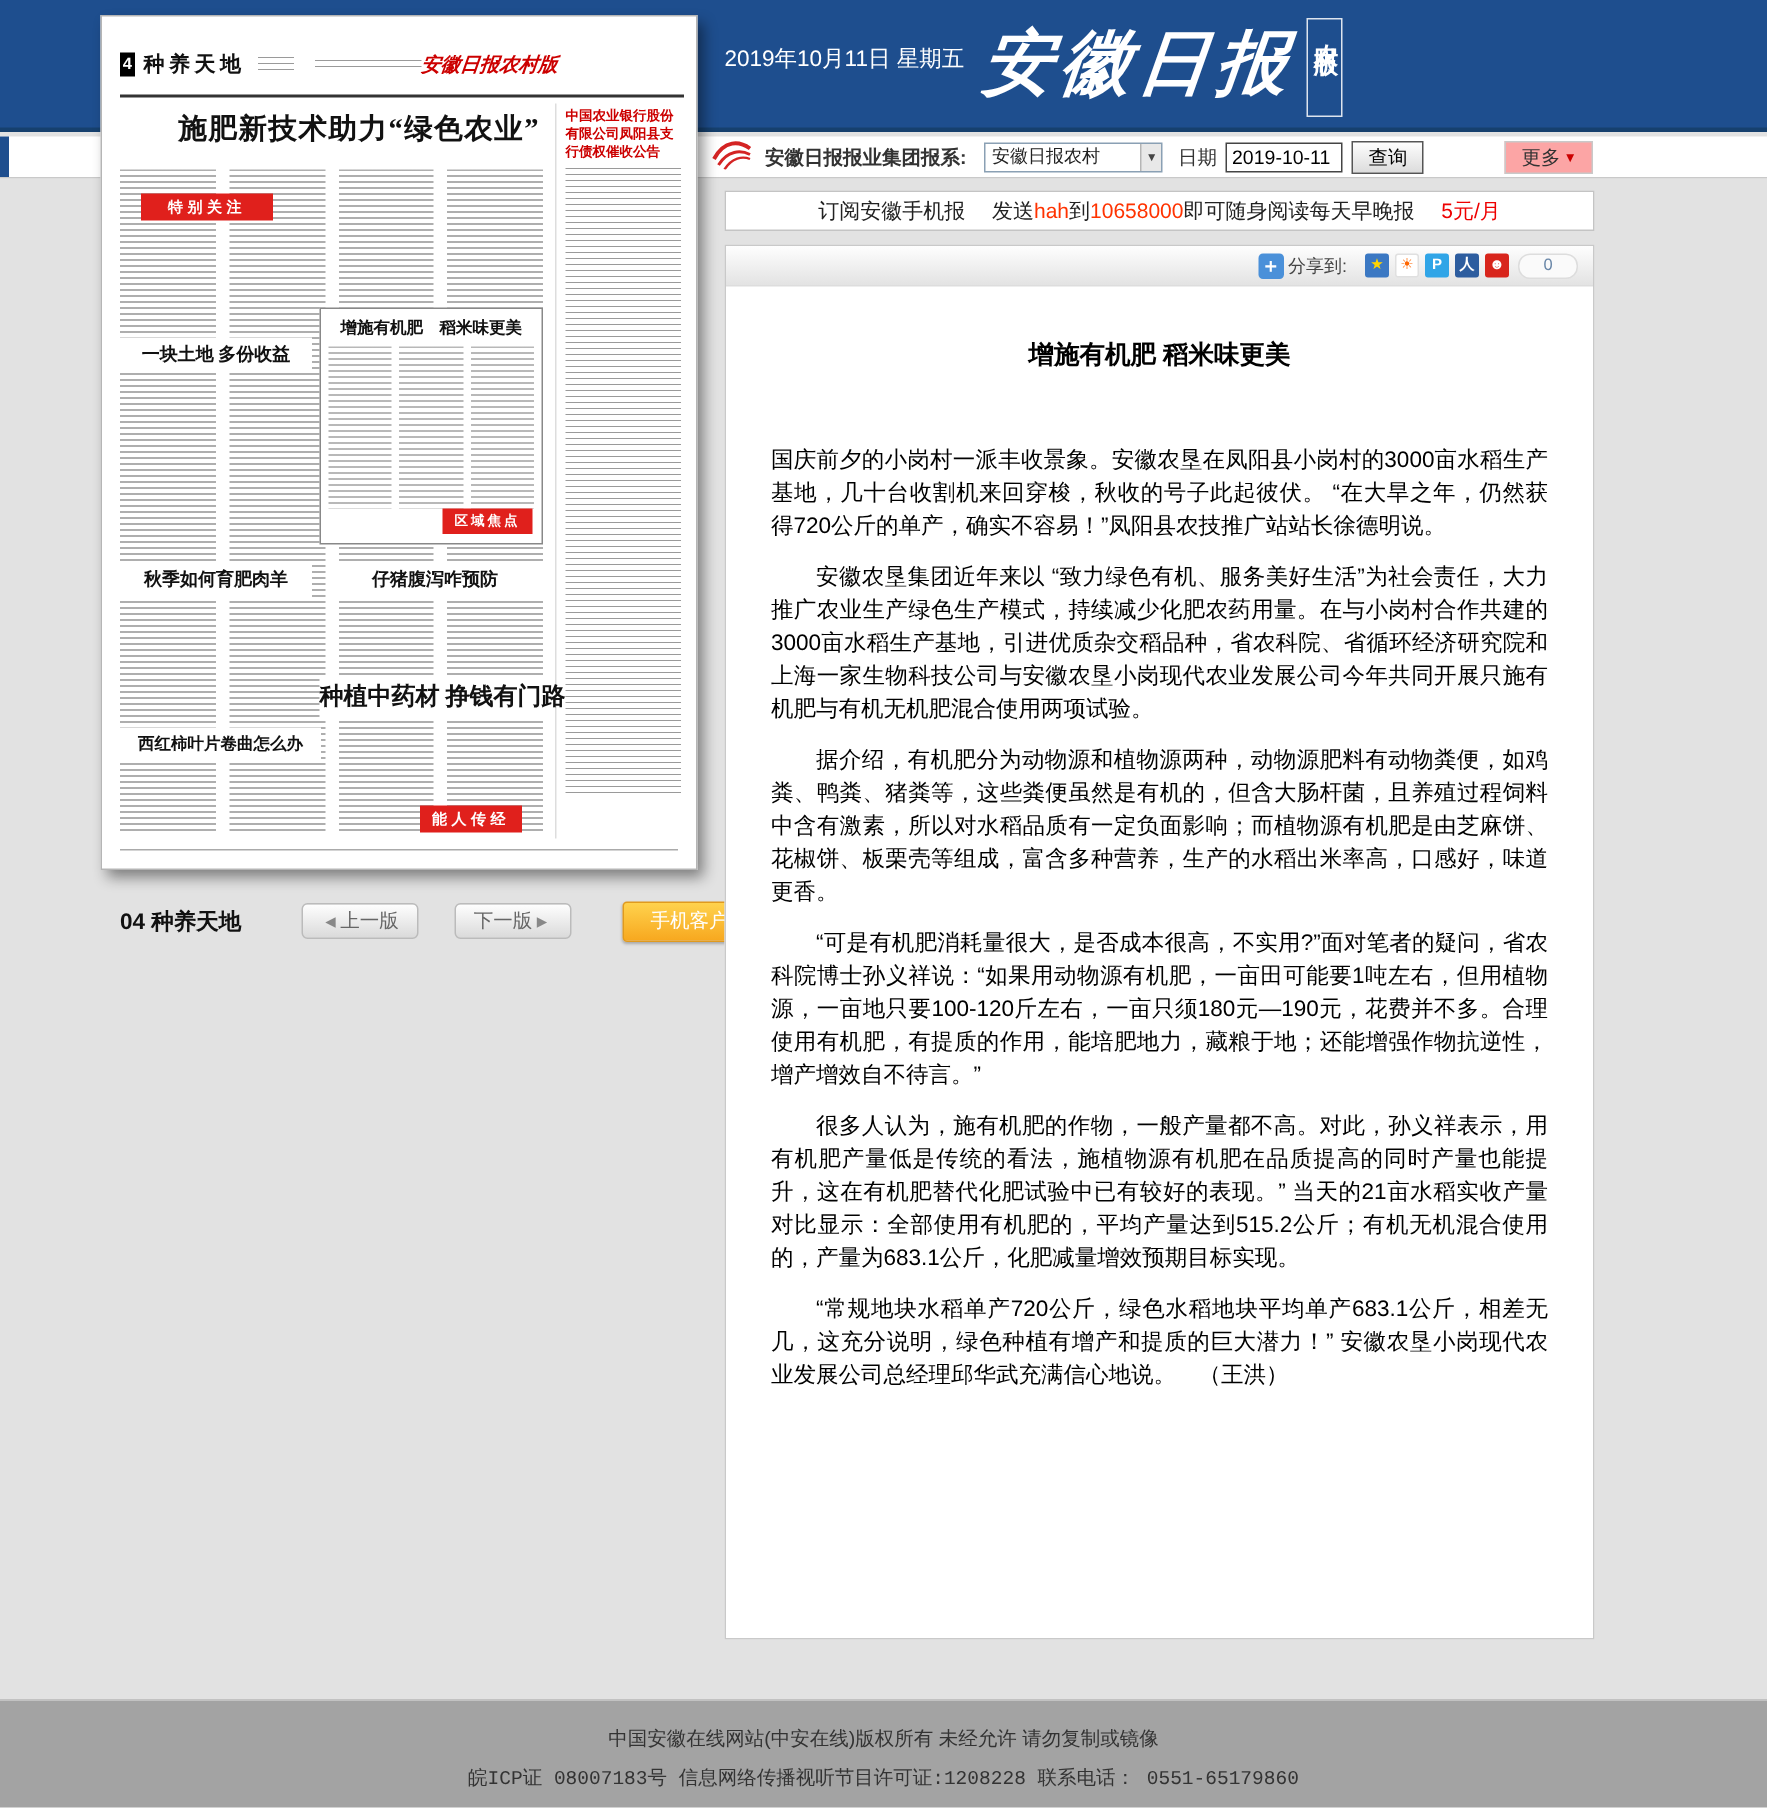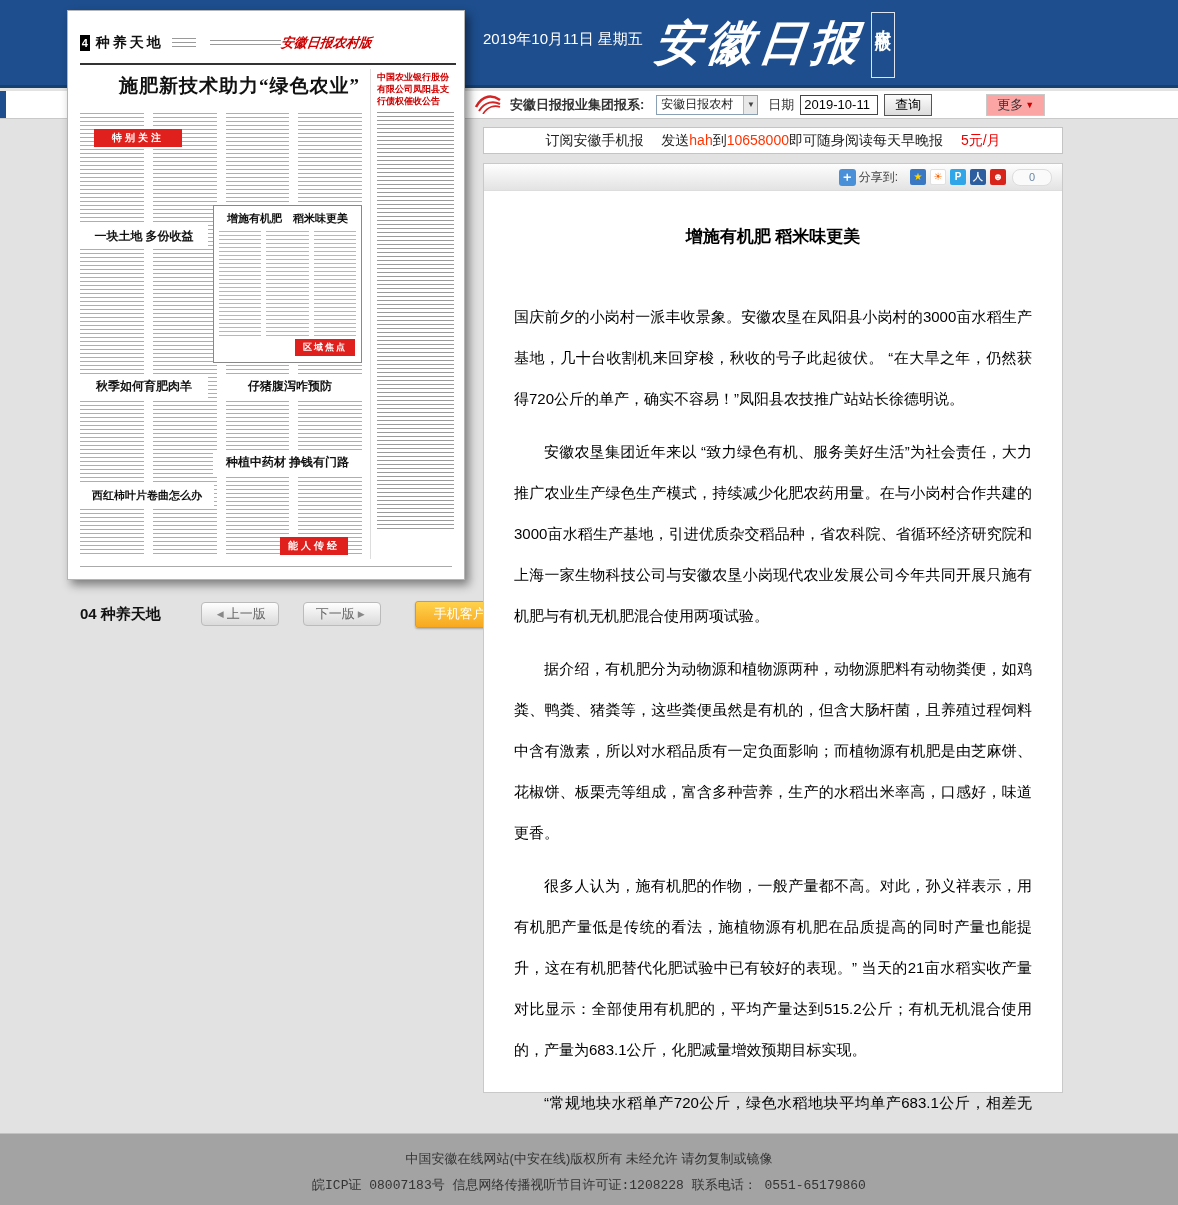--- a/index.html
+++ b/index.html
@@ -31,21 +31,21 @@
   .toolbar {
     position:absolute; top:91px; left:0; width:1178px; height:28px;
     background:#fff; border-bottom:1px solid #c9c9c9;
   }
   .toolbar-edge { position:absolute; left:0; top:0; width:6px; height:27px; background:#1e4e8e; }
   .toolbar-inner { position:absolute; left:474px; top:0; height:27px; display:flex; align-items:center; }
   .brand-icon { margin-right:8px; }
   .group-label { font-size:13px; font-weight:bold; color:#333; margin-right:12px; white-space:nowrap; }
   .fake-select {
     display:flex; align-items:center; border:1px solid #8aa0b4; background:#fff;
-    height:20px; width:102px; font-size:12px; padding-left:4px; cursor:pointer;
+    height:20px; width:119px; font-size:12px; padding-left:4px; cursor:pointer;
   }
   .fake-select .sel-text { flex:1; white-space:nowrap; overflow:hidden; }
   .fake-select .sel-arrow { font-size:8px; color:#444; background:#e8e8e8; border-left:1px solid #b5b5b5; height:18px; width:14px; text-align:center; line-height:18px; }
   .date-label { font-size:13px; color:#333; margin:0 6px 0 10px; }
   .date-input {
     width:78px; height:20px; border:1px solid #444; font-size:13px; padding:0 3px;
     font-family:"Liberation Sans",sans-serif;
   }
   .query-btn {
     margin-left:6px; height:22px; padding:0 10px; font-size:13px;
@@ -167,21 +167,21 @@
   .si-tencent { background:#30a5e7; }
   .si-renren { background:#2d5d9f; }
   .si-red { background:#d8251c; }
   .share-count {
     margin-left:6px; min-width:40px; height:17px; background:#fafafa; border:1px solid #ddd;
     border-radius:8px; font-size:11px; color:#6a87a8; text-align:center; line-height:15px;
   }
   .article { padding:18px 30px 0; }
   .article-title { text-align:center; font-size:17px; font-weight:bold; color:#000; margin:16px 0 48px; }
   .article p {
-    font-size:15px; line-height:41px; color:#000; margin:0 0 12px;
+    font-size:15px; line-height:22px; color:#000; margin:0 0 12px;
     text-align:justify; text-indent:2em;
   }
   .article p.first { text-indent:0; }
   
   .site-footer {
     position:absolute; left:0; top:1133px; width:1178px; height:72px;
     background:#a3a3a3; border-top:1px solid #c2c2c2; text-align:center;
     font-size:13px; color:#333;
   }
   .site-footer .f1 { margin-top:16px; }
@@ -255,21 +255,21 @@
       <div class="boxed-cols">
         <div class="fcol micro-lines"></div>
         <div class="fcol micro-lines"></div>
         <div class="fcol micro-lines"></div>
       </div>
       <div class="boxed-tag">区域焦点</div>
     </div>
 
     <div class="p-heading" style="left:0; top:262px; width:128px; font-size:12px;">秋季如何育肥肉羊</div>
     <div class="p-heading" style="left:138px; top:262px; width:144px; font-size:12px;">仔猪腹泻咋预防</div>
-    <div class="p-heading" style="left:133px; top:338px; width:149px; font-size:12px;">种植中药材 挣钱有门路</div>
+    <div class="p-heading" style="left:133px; top:338px; width:149px; font-size:16px;">种植中药材 挣钱有门路</div>
     <div class="p-heading" style="left:0; top:372px; width:134px; font-size:11px;">西红柿叶片卷曲怎么办</div>
 
     <div class="p-tag" style="left:200px; top:424px; width:68px;">能人传经</div>
   </div>
   <div class="paper-bottomline"></div>
 </div>
 
 <div class="pager">
   <span class="pager-label">04 种养天地</span>
   <button class="nav-btn">
@@ -298,20 +298,21 @@
     <div class="share-icon si-tencent">P</div>
     <div class="share-icon si-renren">人</div>
     <div class="share-icon si-red">☻</div>
     <div class="share-count">0</div>
   </div>
   <div class="article">
     <div class="article-title">增施有机肥 稻米味更美</div>
     <p class="first">国庆前夕的小岗村一派丰收景象。安徽农垦在凤阳县小岗村的3000亩水稻生产基地，几十台收割机来回穿梭，秋收的号子此起彼伏。 “在大旱之年，仍然获得720公斤的单产，确实不容易！”凤阳县农技推广站站长徐德明说。</p>
     <p>安徽农垦集团近年来以 “致力绿色有机、服务美好生活”为社会责任，大力推广农业生产绿色生产模式，持续减少化肥农药用量。在与小岗村合作共建的3000亩水稻生产基地，引进优质杂交稻品种，省农科院、省循环经济研究院和上海一家生物科技公司与安徽农垦小岗现代农业发展公司今年共同开展只施有机肥与有机无机肥混合使用两项试验。</p>
     <p>据介绍，有机肥分为动物源和植物源两种，动物源肥料有动物粪便，如鸡粪、鸭粪、猪粪等，这些粪便虽然是有机的，但含大肠杆菌，且养殖过程饲料中含有激素，所以对水稻品质有一定负面影响；而植物源有机肥是由芝麻饼、花椒饼、板栗壳等组成，富含多种营养，生产的水稻出米率高，口感好，味道更香。</p>
+    <p>“可是有机肥消耗量很大，是否成本很高，不实用?”面对笔者的疑问，省农科院博士孙义祥说：“如果用动物源有机肥，一亩田可能要1吨左右，但用植物源，一亩地只要100-120斤左右，一亩只须180元—190元，花费并不多。合理使用有机肥，有提质的作用，能培肥地力，藏粮于地；还能增强作物抗逆性，增产增效自不待言。”</p>
     <p>很多人认为，施有机肥的作物，一般产量都不高。对此，孙义祥表示，用有机肥产量低是传统的看法，施植物源有机肥在品质提高的同时产量也能提升，这在有机肥替代化肥试验中已有较好的表现。” 当天的21亩水稻实收产量对比显示：全部使用有机肥的，平均产量达到515.2公斤；有机无机混合使用的，产量为683.1公斤，化肥减量增效预期目标实现。</p>
     <p>“常规地块水稻单产720公斤，绿色水稻地块平均单产683.1公斤，相差无几，这充分说明，绿色种植有增产和提质的巨大潜力！” 安徽农垦小岗现代农业发展公司总经理邱华武充满信心地说。　（王洪）</p>
   </div>
 </div>
 
 <div class="site-footer">
   <div class="f1">中国安徽在线网站(中安在线)版权所有 未经允许 请勿复制或镜像</div>
   <div class="f2">皖ICP证 08007183号 信息网络传播视听节目许可证:1208228 联系电话： 0551-65179860</div>
 </div>
 

